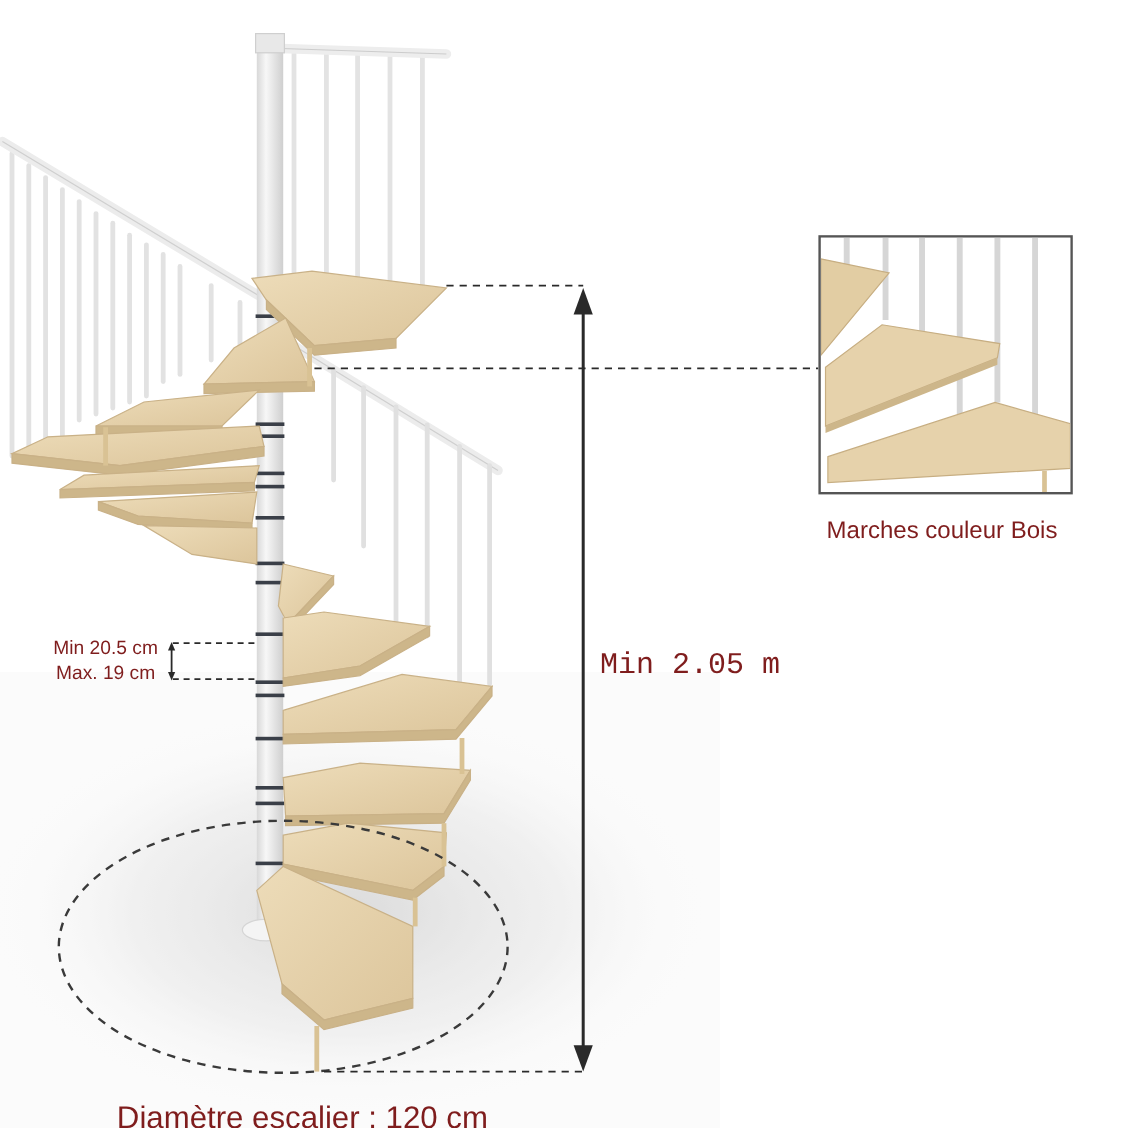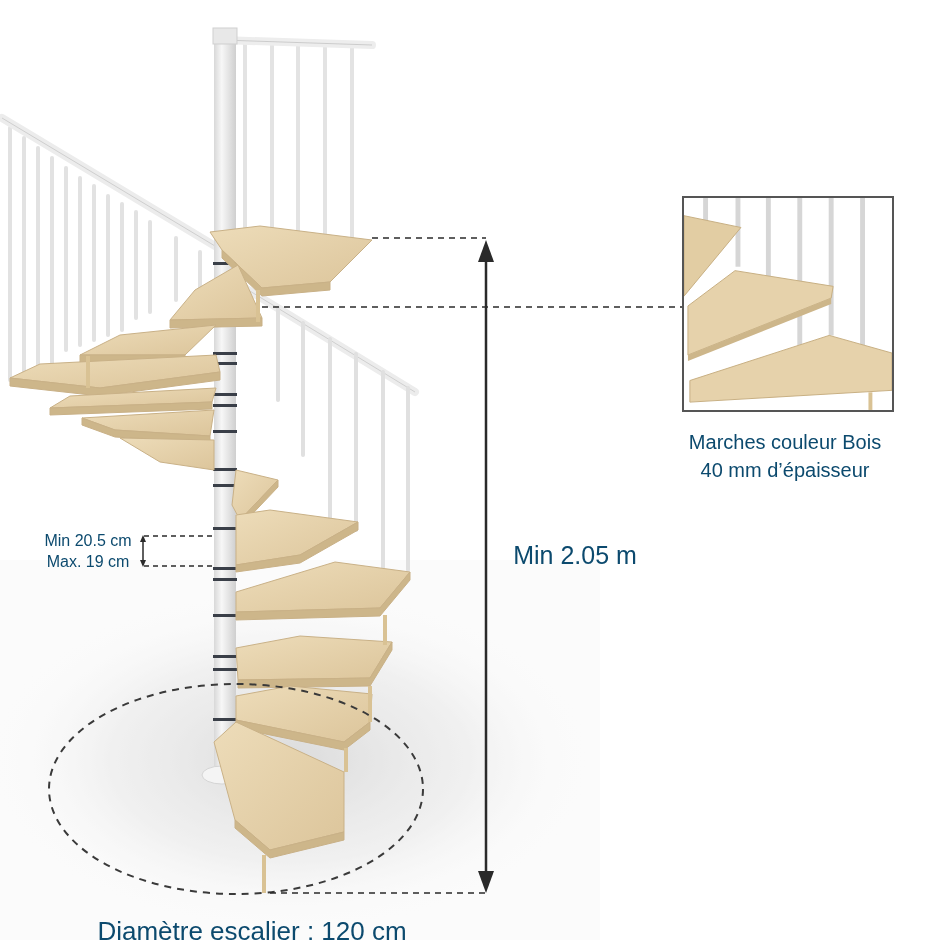--- a/index.html
+++ b/index.html
@@ -1,22 +1,22 @@
 <!DOCTYPE html>
 <html><head>
 <meta charset="utf-8">
 <style>
   html, body { margin: 0; padding: 0; background: #ffffff; }
   body { width: 940px; height: 940px; position: relative; overflow: hidden;
          font-family: "Liberation Sans", "DejaVu Sans", sans-serif; color: #1e1e1e; }
   .canvas { position: absolute; left: 0; top: 0; width: 940px; height: 940px; }
   svg.illus { position: absolute; left: 0; top: 0; width: 940px; height: 940px; }
-  .label { position: absolute; text-align: center; line-height: 1.2; color: #0c4a6e; white-space: nowrap; }
+  .label { position: absolute; text-align: center; line-height: 1.2; color: #7f1d1d; white-space: nowrap; }
   .lbl-step { left: 20px; top: 530px; width: 136px; font-size: 16px; line-height: 21px; }
-  .lbl-height { left: 490px; top: 538px; width: 170px; font-size: 25px; line-height: 34px; }
+  .lbl-height { left: 490px; top: 538px; width: 170px; font-size: 25px; line-height: 34px; font-family: Liberation Mono, monospace; }
   .lbl-tread { left: 660px; top: 428px; width: 250px; font-size: 20px; line-height: 28px; }
   .lbl-diam { left: 72px; top: 916px; width: 360px; font-size: 26px; line-height: 30px; }
   .detail-box { position: absolute; left: 682px; top: 196px; width: 212px; height: 216px;
                 border: 2px solid #555; box-sizing: border-box; background: #fff; overflow: hidden; }
   .detail-box svg { width: 100%; height: 100%; display: block; }
 </style>
 </head>
 <body>
 
 <div class="canvas">
@@ -198,17 +198,16 @@
     <div>Min 20.5 cm</div>
     <div>Max. 19 cm</div>
   </div>
 
   <div class="label lbl-height">
     <div>Min 2.05 m</div>
   </div>
 
   <div class="label lbl-tread">
     <div>Marches couleur Bois</div>
-    <div>40 mm d’épaisseur</div>
   </div>
 
   <div class="label lbl-diam">Diamètre escalier : 120 cm</div>
 </div>
 
 </body></html>

